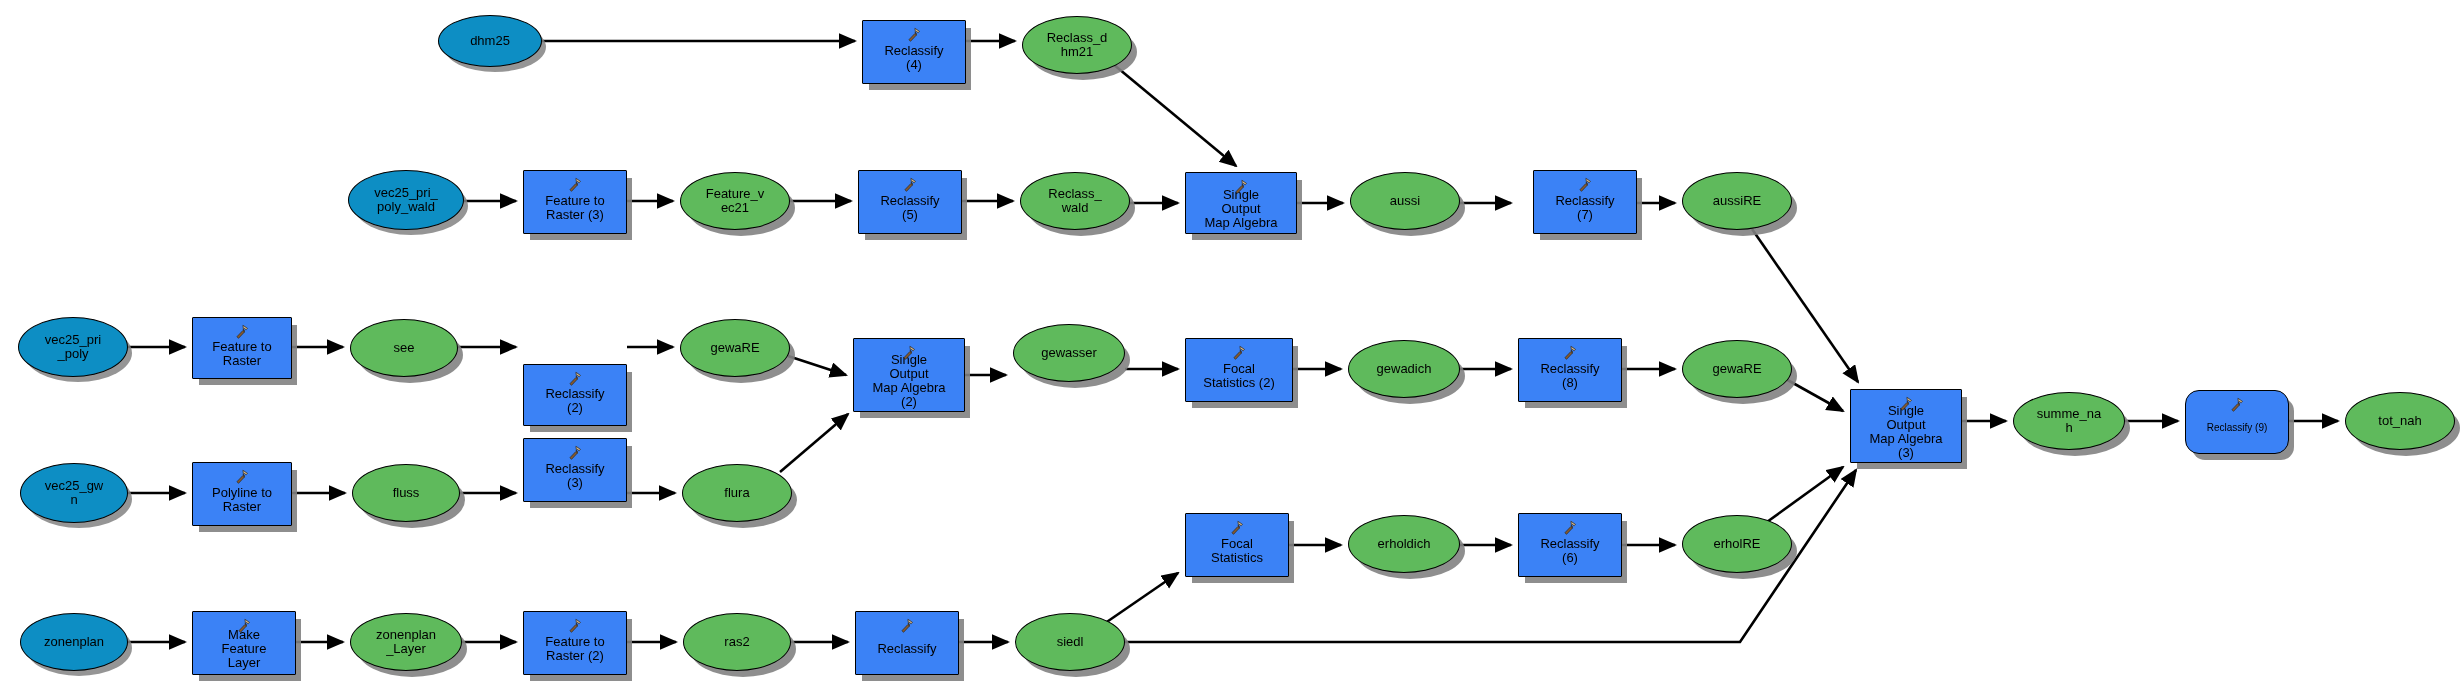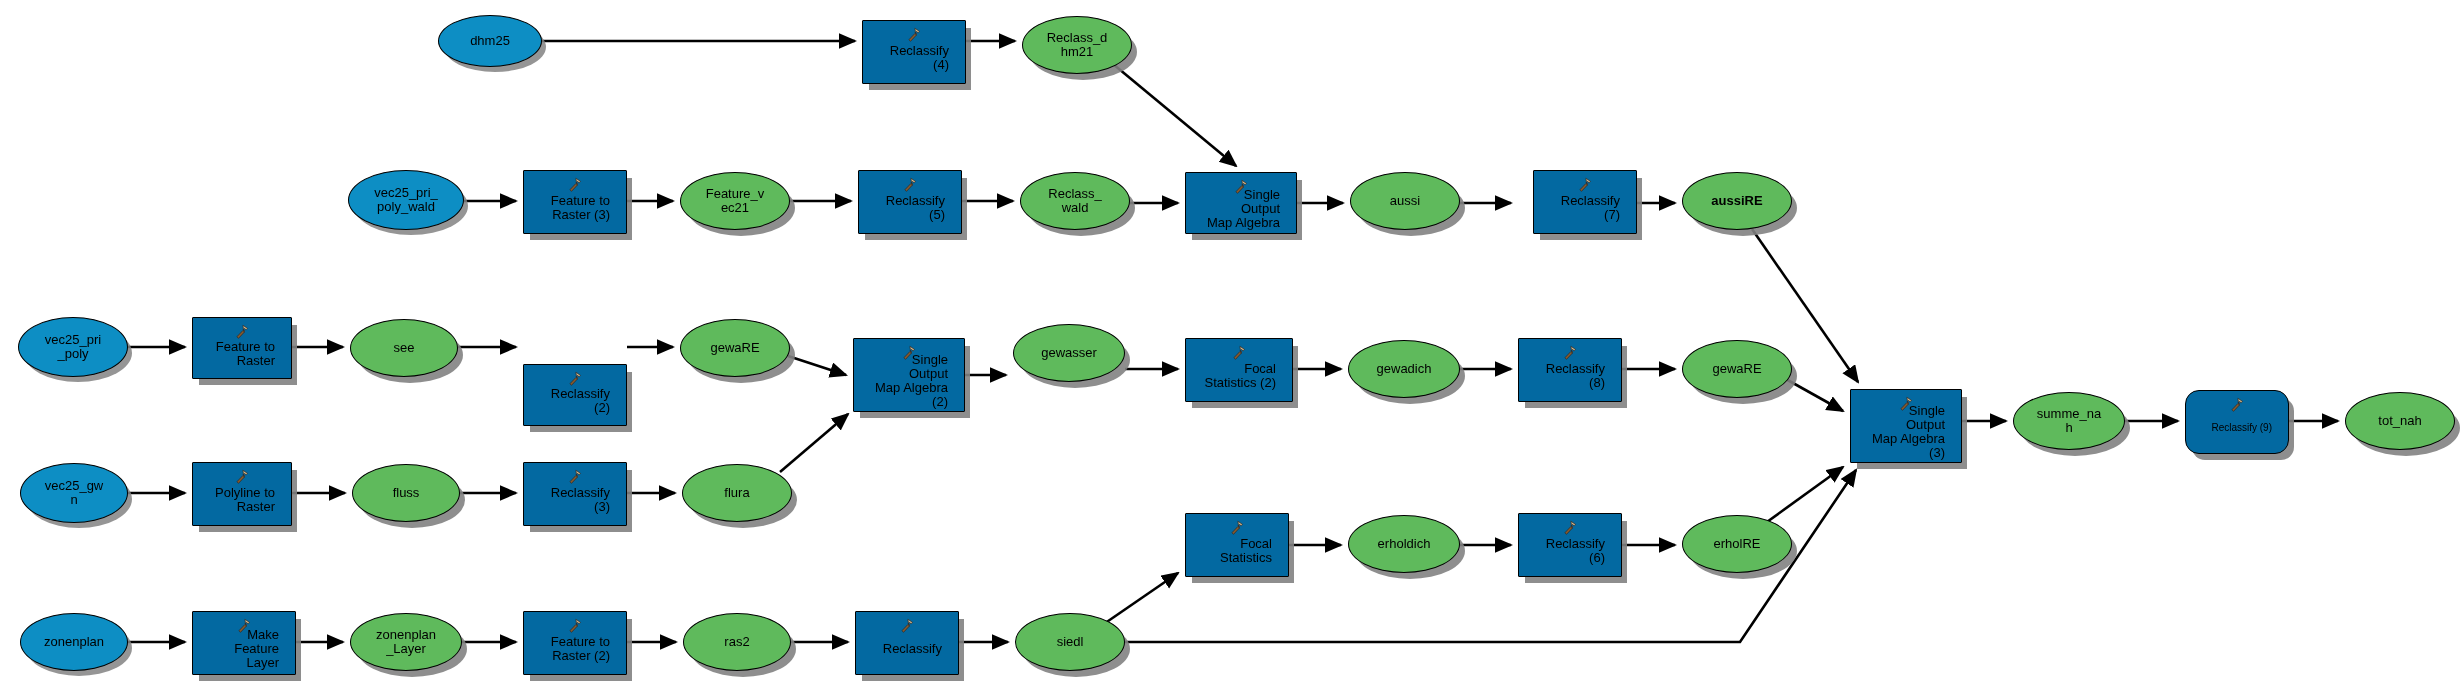--- a/index.html
+++ b/index.html
@@ -53,26 +53,25 @@
   }
   
   .node.var-out {
     background: #5fba5c;
     border: 1.6px solid #000000;
     border-radius: 50%;
     box-shadow: 6px 7px 0 -1px rgba(130,130,130,0.9);
   }
   
   .node.tool {
-    background: #0369a1;
+    background: #3b82f6;
     border: 1.6px solid #000000;
     border-radius: 1px;
     box-shadow: 6px 7px 0 -1px rgba(130,130,130,0.9);
     padding-top: 10px;
-    text-align: right;
   }
   .node.tool .label {
     margin-top: 2px;
   }
   .hammer-icon {
     position: absolute;
     top: 5px;
     left: 50%;
     transform: translateX(-50%);
     width: 18px;
@@ -189,21 +188,21 @@
       <div class="node var-out" style="left: 1350px; top: 172px; width: 110px; height: 58px; font-size: 13px;">
         <span class="label">aussi</span>
       </div>
       <div class="node tool" style="left: 1518px; top: 170px; width: 104px; height: 64px; font-size: 13px; margin-left: 15px;">
         <svg class="hammer-icon" viewBox="0 0 24 24">
           <path d="M13.2 3.0 L19.3 7.1 L17.6 9.0 L15.0 7.3 L13.4 8.9 L16.0 10.6 L14.4 12.3 Z" fill="#d6b88a" stroke="#2b2b2b" stroke-width="1"></path>
           <path d="M13.2 10.0 L15.3 12.0 L7.4 20.4 L5.2 18.3 Z" fill="#8a5a2b" stroke="#2b2b2b" stroke-width="1"></path>
         </svg>
         <span class="label">Reclassify (7)</span>
       </div>
-      <div class="node var-out" style="left: 1682px; top: 172px; width: 110px; height: 58px; font-size: 13px; font-weight: bold;">
+      <div class="node var-out" style="left: 1682px; top: 172px; width: 110px; height: 58px; font-size: 13px;">
         <span class="label">aussiRE</span>
       </div>
       <div class="node var-in" style="left: 18px; top: 317px; width: 110px; height: 60px; font-size: 13px;">
         <span class="label">vec25_pri
 _poly</span>
       </div>
       <div class="node tool" style="left: 192px; top: 317px; width: 100px; height: 62px; font-size: 13px;">
         <svg class="hammer-icon" viewBox="0 0 24 24">
           <path d="M13.2 3.0 L19.3 7.1 L17.6 9.0 L15.0 7.3 L13.4 8.9 L16.0 10.6 L14.4 12.3 Z" fill="#d6b88a" stroke="#2b2b2b" stroke-width="1"></path>
           <path d="M13.2 10.0 L15.3 12.0 L7.4 20.4 L5.2 18.3 Z" fill="#8a5a2b" stroke="#2b2b2b" stroke-width="1"></path>
@@ -265,21 +264,21 @@
         <svg class="hammer-icon" viewBox="0 0 24 24">
           <path d="M13.2 3.0 L19.3 7.1 L17.6 9.0 L15.0 7.3 L13.4 8.9 L16.0 10.6 L14.4 12.3 Z" fill="#d6b88a" stroke="#2b2b2b" stroke-width="1"></path>
           <path d="M13.2 10.0 L15.3 12.0 L7.4 20.4 L5.2 18.3 Z" fill="#8a5a2b" stroke="#2b2b2b" stroke-width="1"></path>
         </svg>
         <span class="label">Polyline to
 Raster</span>
       </div>
       <div class="node var-out" style="left: 352px; top: 464px; width: 108px; height: 58px; font-size: 13px;">
         <span class="label">fluss</span>
       </div>
-      <div class="node tool" style="left: 523px; top: 462px; width: 104px; height: 64px; font-size: 13px;">
+      <div class="node tool" style="left: 523px; top: 438px; width: 104px; height: 64px; font-size: 13px;">
         <svg class="hammer-icon" viewBox="0 0 24 24">
           <path d="M13.2 3.0 L19.3 7.1 L17.6 9.0 L15.0 7.3 L13.4 8.9 L16.0 10.6 L14.4 12.3 Z" fill="#d6b88a" stroke="#2b2b2b" stroke-width="1"></path>
           <path d="M13.2 10.0 L15.3 12.0 L7.4 20.4 L5.2 18.3 Z" fill="#8a5a2b" stroke="#2b2b2b" stroke-width="1"></path>
         </svg>
         <span class="label">Reclassify (3)</span>
       </div>
       <div class="node var-out" style="left: 682px; top: 464px; width: 110px; height: 58px; font-size: 13px;">
         <span class="label">flura</span>
       </div>
       <div class="node tool" style="left: 1185px; top: 513px; width: 104px; height: 64px; font-size: 13px;">

